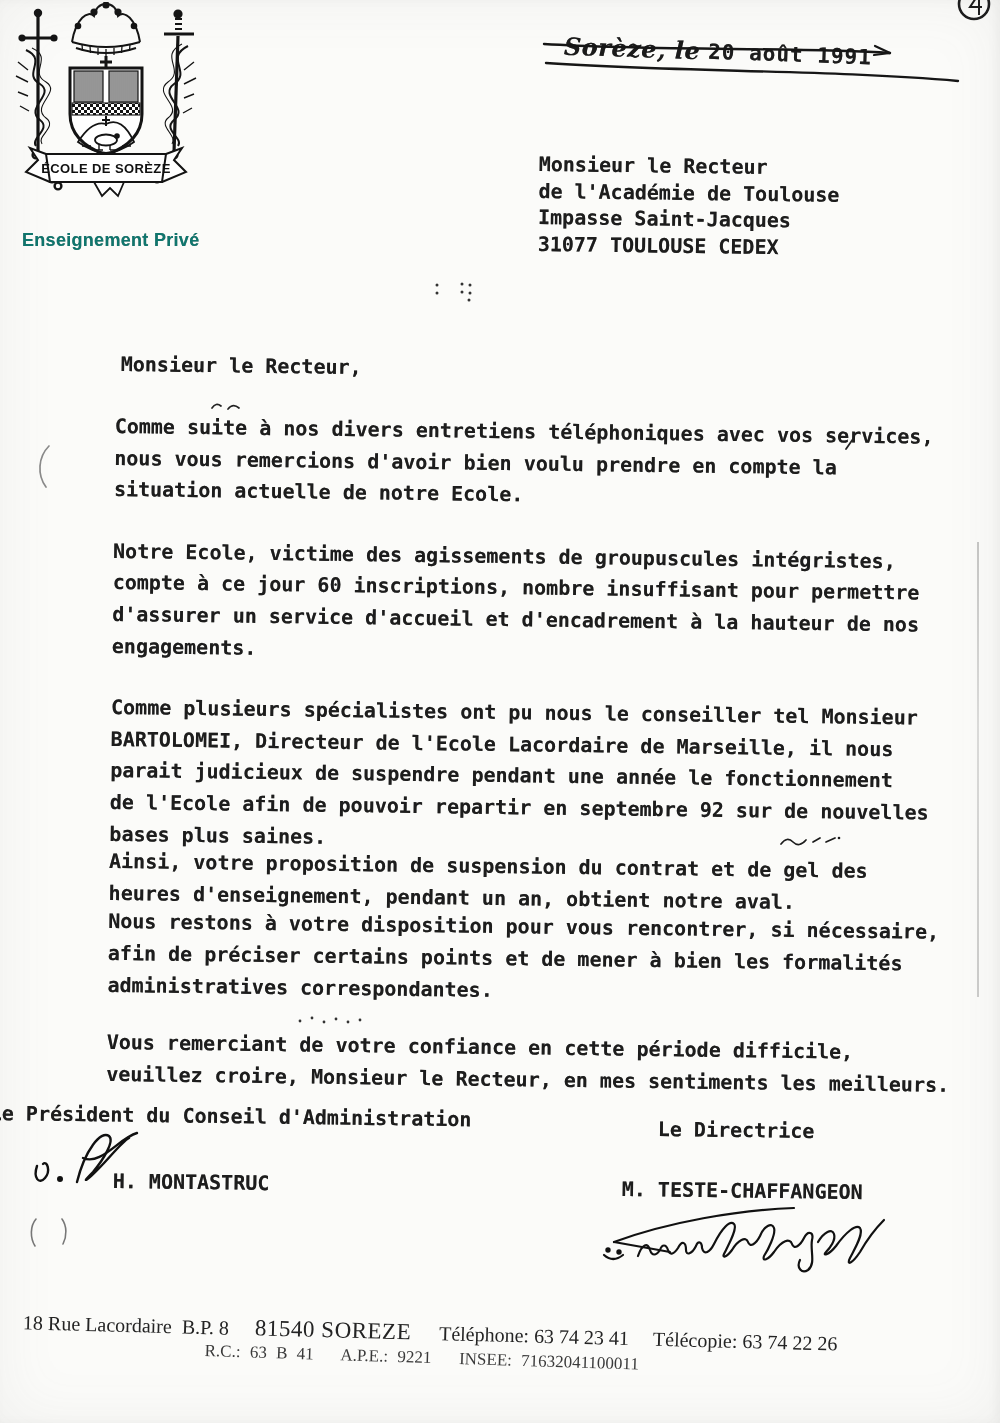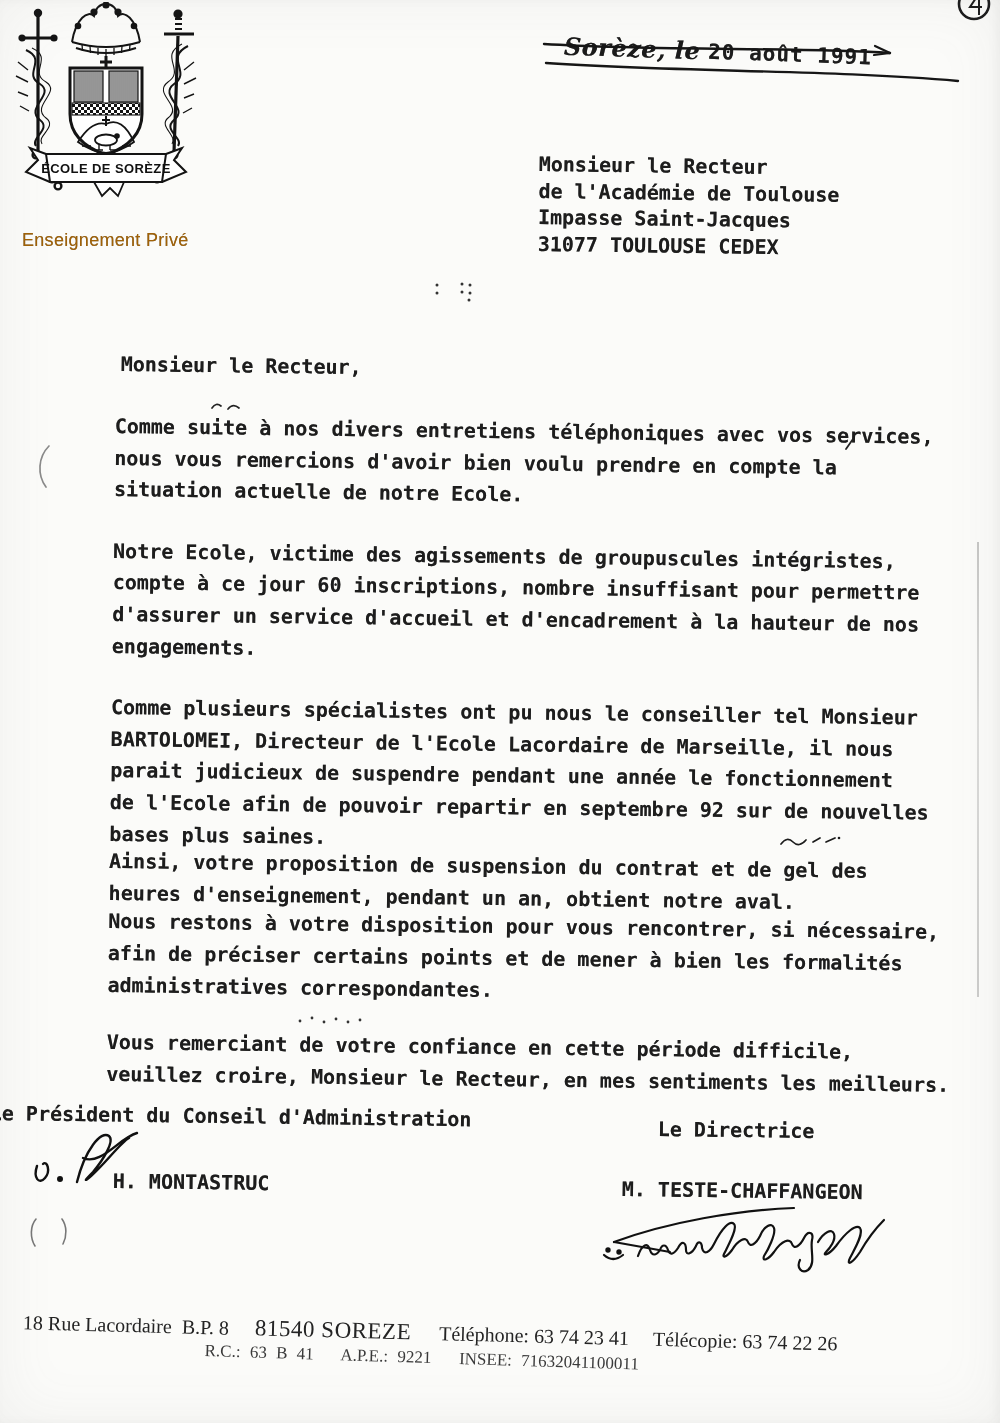--- a/index.html
+++ b/index.html
@@ -16,22 +16,22 @@
     font-family:"DejaVu Sans Mono","Liberation Mono",monospace;
     font-weight:bold;color:#1d1d1d;
     text-shadow:0 0 0.45px rgba(25,25,25,0.55);
   }
   .tilt{transform:rotate(0.75deg);transform-origin:0 0;}
   .tline{white-space:pre;}
   
   .crest{position:absolute;left:6px;top:2px;}
   .lh-subtitle{
     position:absolute;left:22px;top:230px;
-    font-family:"Liberation Sans",sans-serif;font-weight:normal;font-size:18px;
-    color:#a16207;letter-spacing:0.3px;text-shadow:0 0 0.4px rgba(30,30,30,0.5);
+    font-family:"Liberation Sans",sans-serif;font-weight:bold;font-size:18px;
+    color:#0f766e;letter-spacing:0.3px;text-shadow:0 0 0.4px rgba(30,30,30,0.5);
   }
   
   .dateline{position:absolute;left:546px;top:12px;transform:rotate(2deg);transform-origin:0 0;white-space:pre;}
   .hand-prefix{
     font-family:"DejaVu Serif","Liberation Serif",serif;font-style:italic;font-weight:bold;
     font-size:24px;color:#1b1b1b;letter-spacing:0.5px;
   }
   .typed-date{font-size:21px;letter-spacing:1px;margin-left:8px;position:relative;top:-1px;}
   .date-underlines{position:absolute;left:538px;top:30px;}
   

